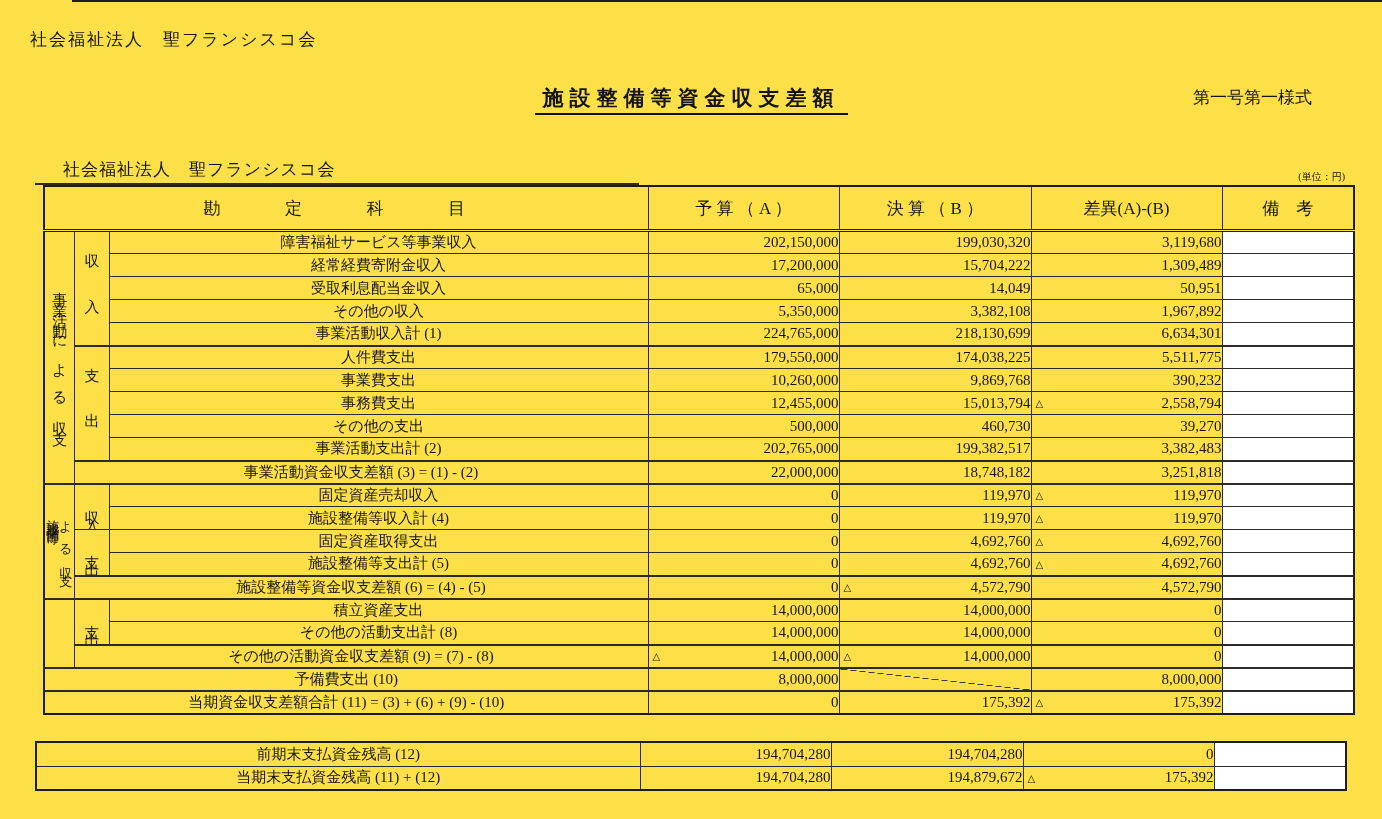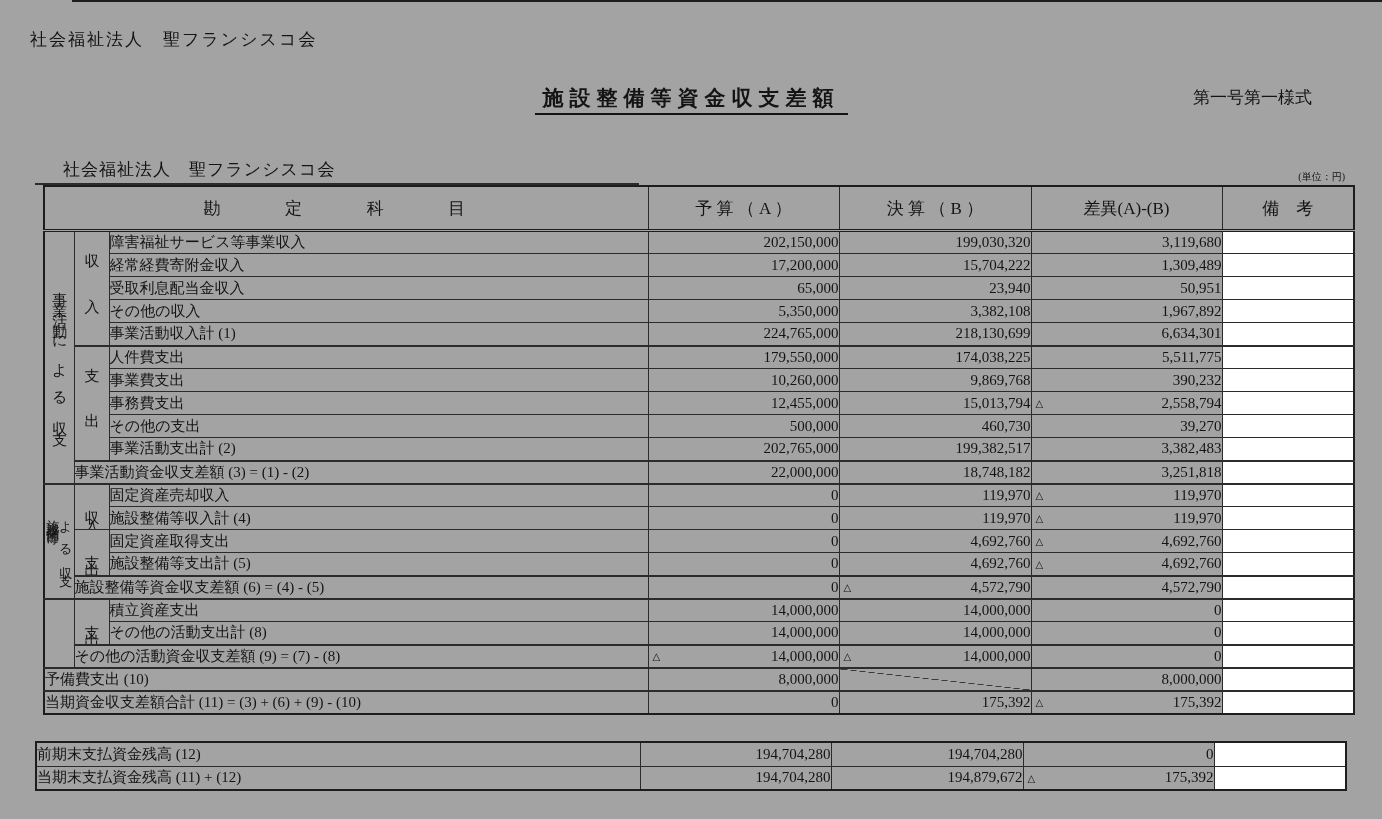--- a/index.html
+++ b/index.html
@@ -1,16 +1,16 @@
 <!DOCTYPE html>
 <html><head>
 <meta charset="utf-8">
 <style>
   html,body{margin:0;padding:0;background:#f4f4f4;}
-  .page{position:relative;width:1382px;height:819px;background:#a3a3a3;
+  .page{position:relative;width:1382px;height:819px;background:#fde047;
         font-family:"Liberation Serif","DejaVu Serif",serif;color:#141414;overflow:hidden;}
   .scan-line{position:absolute;top:0;left:72px;width:1310px;height:2px;background:#1d1d1d;}
   .org-top{position:absolute;left:30px;top:28px;font-size:17px;letter-spacing:2px;}
   .form-code{position:absolute;left:1193px;top:86px;font-size:17px;}
   .doc-title{position:absolute;left:0;right:0;top:84px;text-align:center;font-size:21px;font-weight:bold;
              letter-spacing:6px;}
   .doc-title span{border-bottom:2px solid #141414;padding:0 8px 3px 8px;}
   .period{position:absolute;left:0;right:0;top:120px;text-align:center;font-size:17px;}
   .org-table{position:absolute;left:35px;top:158px;width:604px;font-size:17px;letter-spacing:1px;
              padding-left:28px;border-bottom:2px solid #2b2b2b;box-sizing:border-box;padding-bottom:2px;}
@@ -20,21 +20,21 @@
   .main{position:absolute;left:43px;top:185px;border:2px solid #1d1d1d;}
   .foot{position:absolute;left:35px;top:741px;border:2px solid #1d1d1d;}
   .main th,.main td,.foot td{border:1px solid #2b2b2b;overflow:hidden;white-space:nowrap;
         font-size:15px;padding:0;vertical-align:middle;}
   .head th{height:42px;font-weight:normal;font-size:17px;text-align:center;border-bottom:3px double #1d1d1d;}
   .acct-h{letter-spacing:1.4em;padding-left:1.4em;}
   .main tbody tr{height:23px;}
   .foot tbody tr{height:24px;}
   tr.t2 td{border-top-width:2px;}
 
-  .lbl{text-align:left;padding-left:5px;}
+  .lbl{text-align:center;padding-left:5px;}
   .ind-sub{padding-left:60px;}
   .ind-diff{padding-left:24px;}
   .ind-wide{padding-left:38px;margin-top:46px;}
   .ind-foot{padding-left:20px;}
   .num{text-align:right;padding-right:7px;position:relative;}
   .num .val{display:inline-block;}
   .mark{position:absolute;left:4px;top:50%;transform:translateY(-50%);font-size:10px;font-style:normal;}
   .note{background:#fff;}
 
   .grp,.sub{text-align:center;}
@@ -91,21 +91,21 @@
       <tr>
         <td class="lbl">経常経費寄附金収入</td>
         <td class="num"><i class="mark"></i><span class="val">17,200,000</span></td>
         <td class="num"><i class="mark"></i><span class="val">15,704,222</span></td>
         <td class="num"><i class="mark"></i><span class="val">1,309,489</span></td>
         <td class="note"></td>
       </tr>
       <tr>
         <td class="lbl">受取利息配当金収入</td>
         <td class="num"><i class="mark"></i><span class="val">65,000</span></td>
-        <td class="num"><i class="mark"></i><span class="val">23,940</span></td>
+        <td class="num"><i class="mark"></i><span class="val">14,049</span></td>
         <td class="num"><i class="mark"></i><span class="val">50,951</span></td>
         <td class="note"></td>
       </tr>
       <tr>
         <td class="lbl">その他の収入</td>
         <td class="num"><i class="mark"></i><span class="val">5,350,000</span></td>
         <td class="num"><i class="mark"></i><span class="val">3,382,108</span></td>
         <td class="num"><i class="mark"></i><span class="val">1,967,892</span></td>
         <td class="note"></td>
       </tr>

